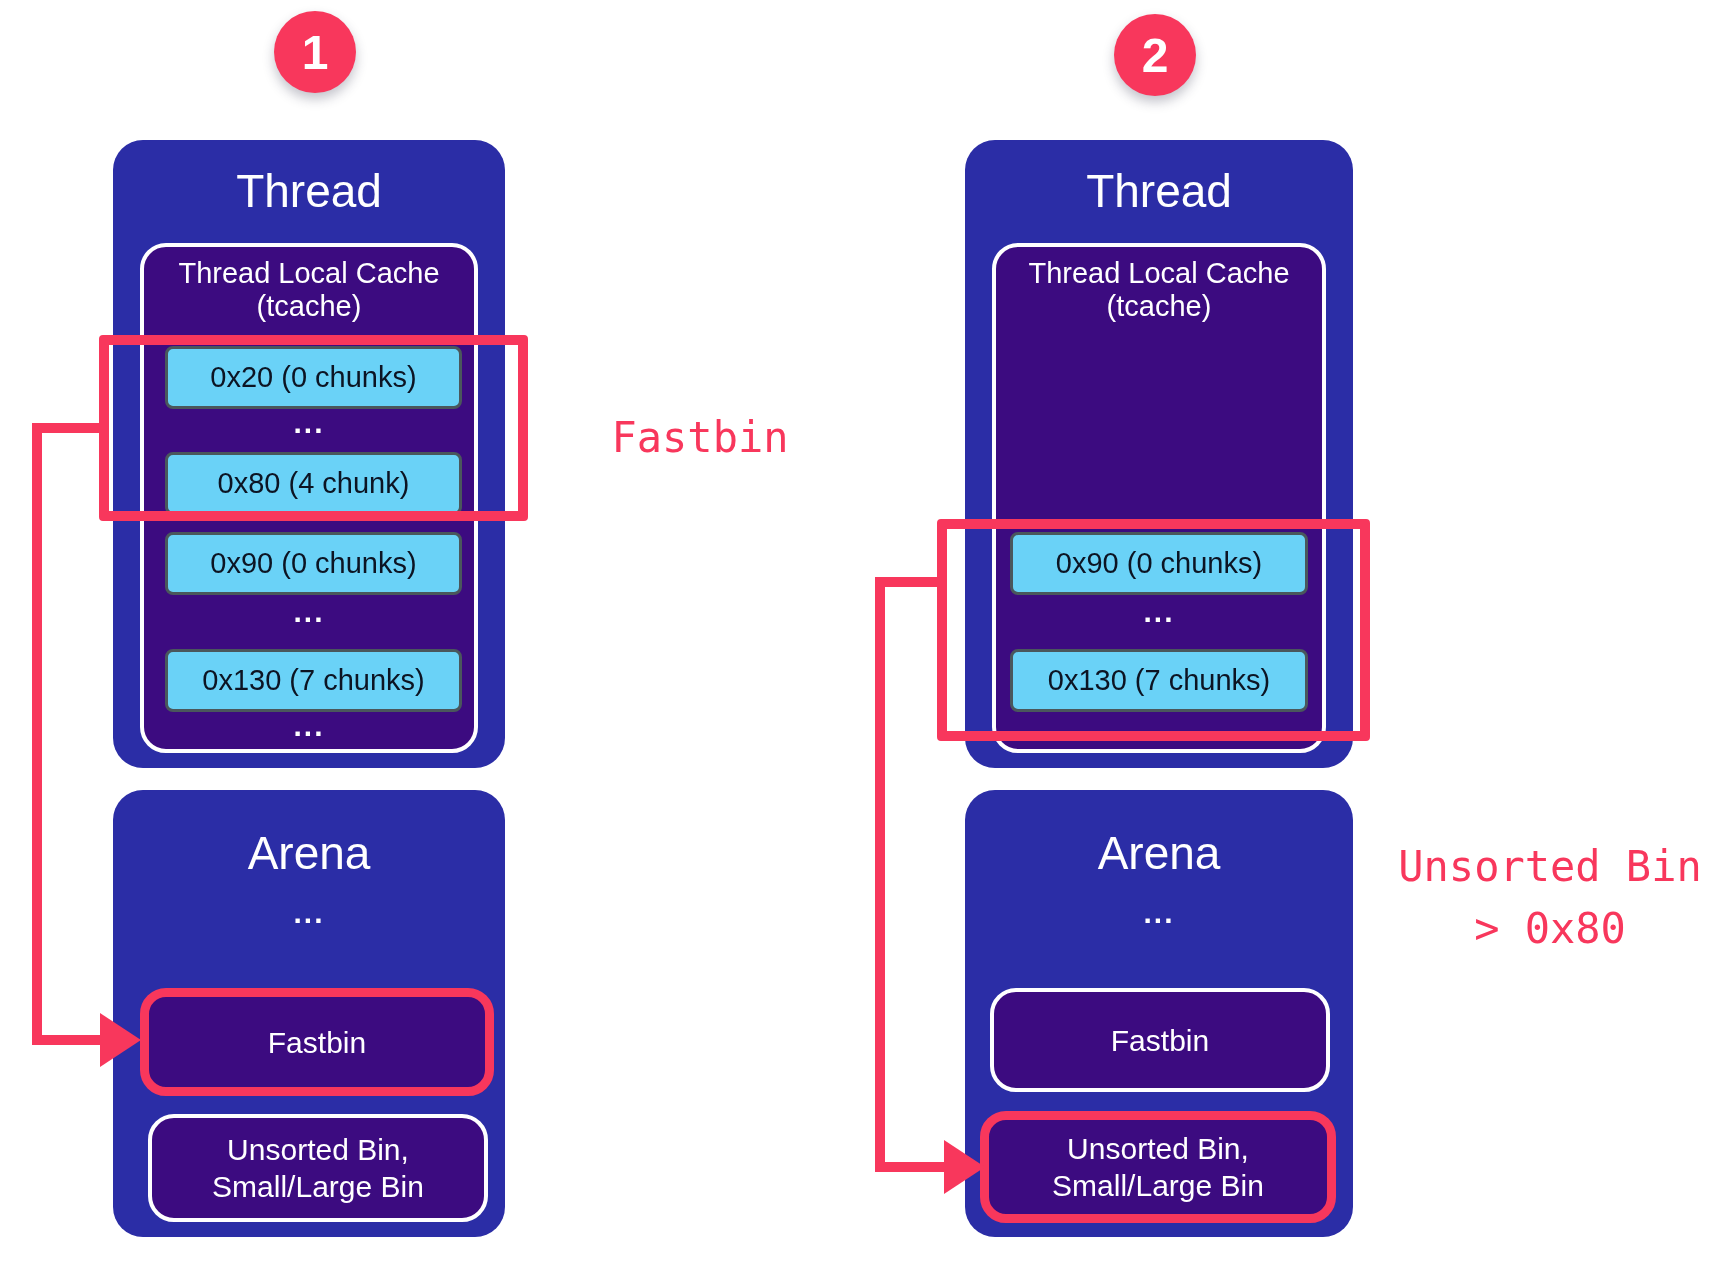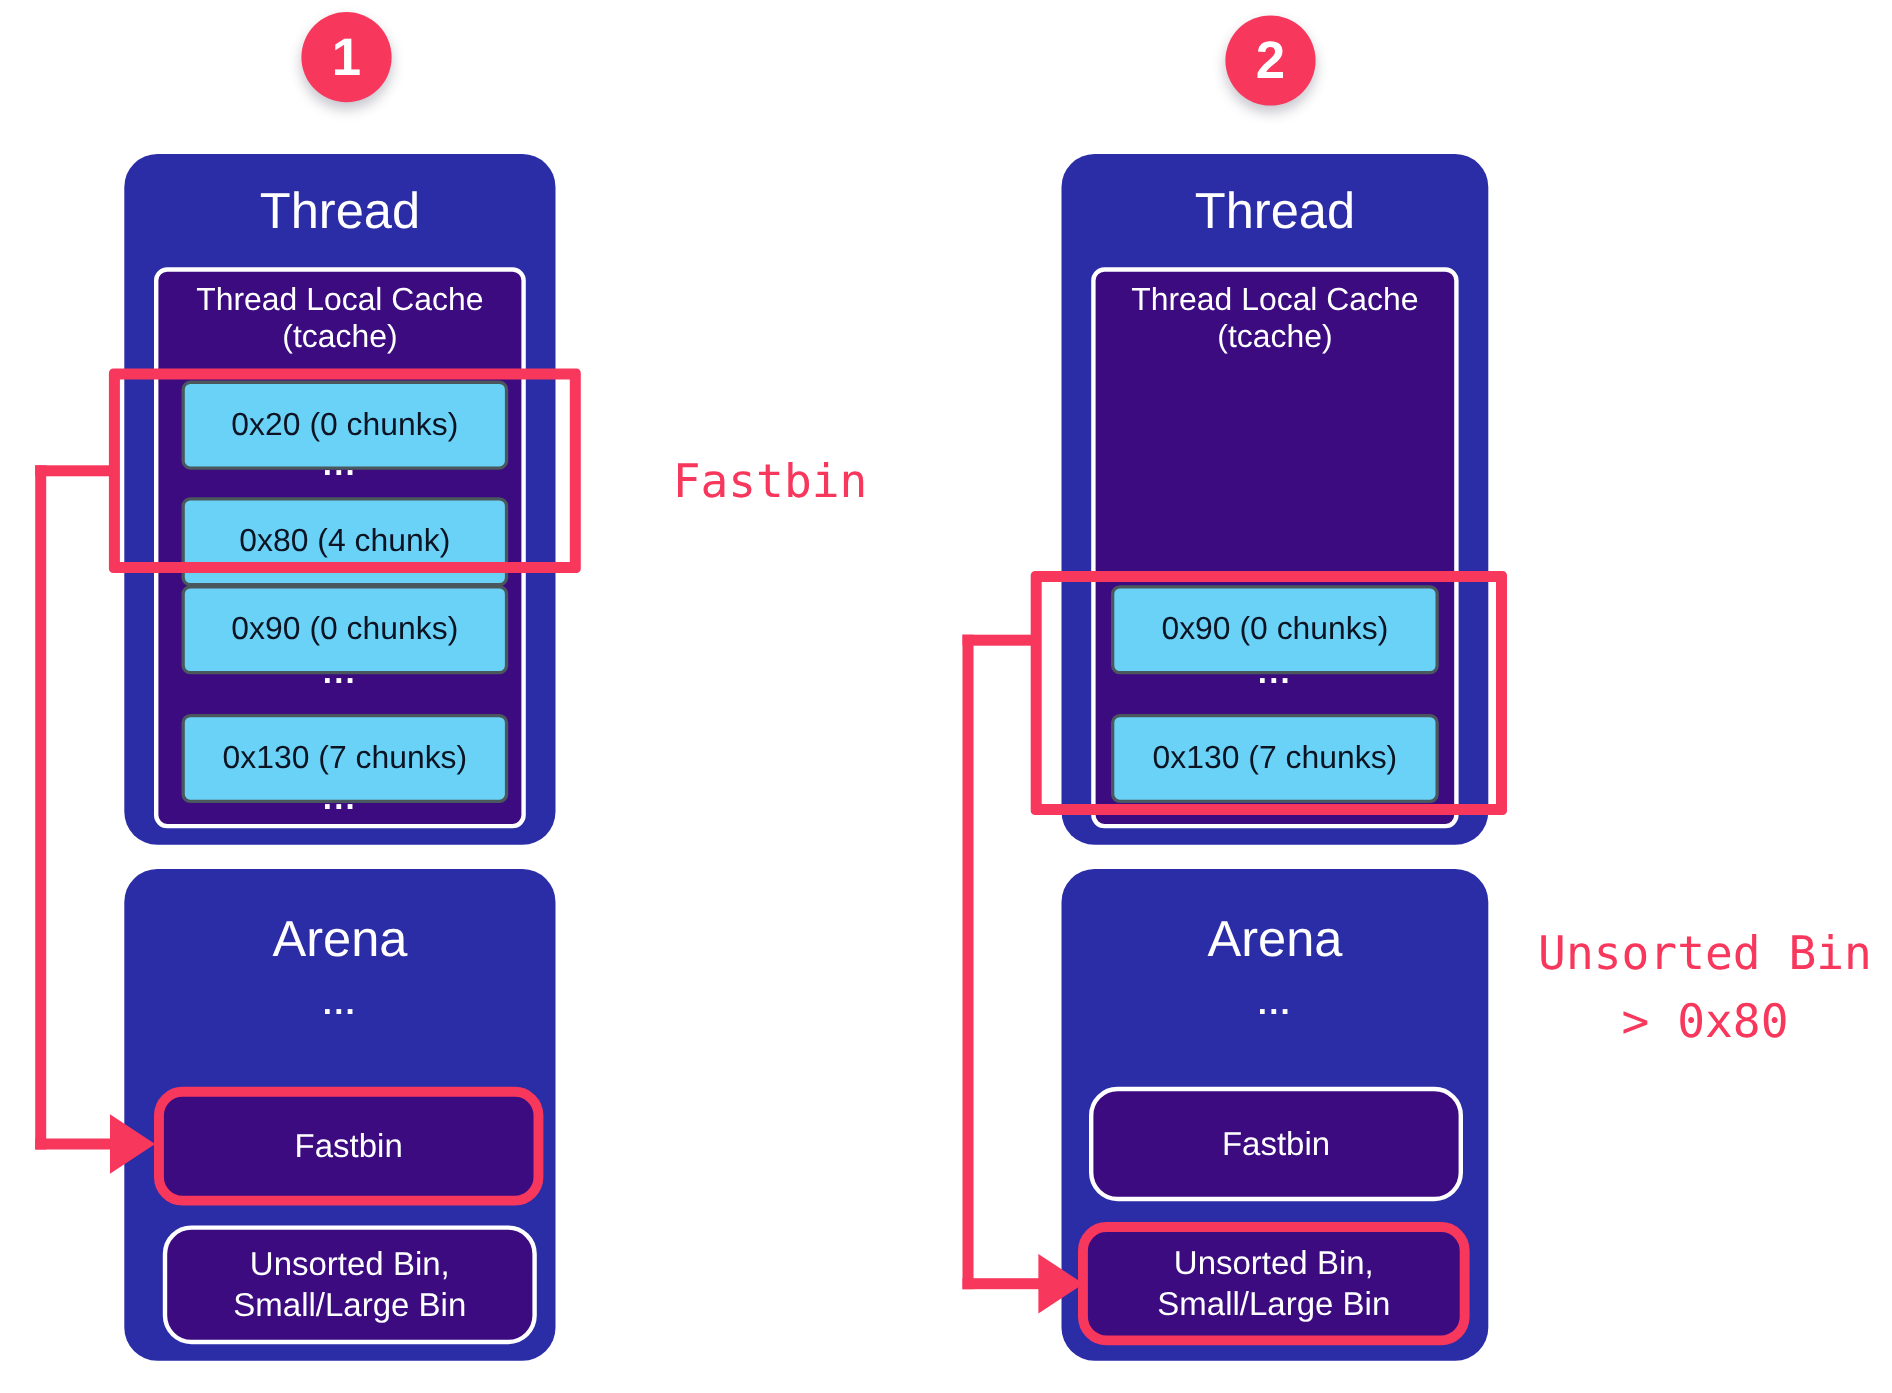--- a/index.html
+++ b/index.html
@@ -16,25 +16,25 @@
     font-family:"Liberation Sans",sans-serif;
   }
   .badge{
     position:absolute;width:82px;height:82px;border-radius:50%;
     background:var(--accent-red);color:#fff;display:flex;align-items:center;justify-content:center;
     font-size:48px;font-weight:700;box-shadow:0 6px 12px rgba(40,40,70,.28);z-index:6;
   }
   .bluebox{position:absolute;background:var(--blue);border-radius:30px;}
   .btitle{position:absolute;left:0;right:0;text-align:center;color:#fff;font-size:46px;font-weight:400;}
   .innerpurple{
-    position:absolute;background:var(--purple);border:4px solid #fff;border-radius:12px;box-sizing:border-box;
+    position:absolute;background:var(--purple);border:4px solid #fff;border-radius:26px;box-sizing:border-box;
   }
   .tcache-title{position:absolute;top:10px;left:0;right:0;text-align:center;color:#fff;font-size:29px;line-height:33px;}
   .chunk{
-    position:absolute;box-sizing:border-box;height:81px;
+    position:absolute;box-sizing:border-box;height:63px;
     background:var(--chunk-fill);border:3px solid var(--chunk-border);border-radius:8px;
     display:flex;align-items:center;justify-content:center;
     color:var(--chunk-text);font-size:29px;
   }
   .dots{
     position:absolute;left:0;right:0;height:34px;text-align:center;
     color:#fff;font-size:30px;font-weight:700;letter-spacing:2px;line-height:22px;
   }
   .slot{
     position:absolute;background:var(--purple);box-sizing:border-box;border-radius:26px;

